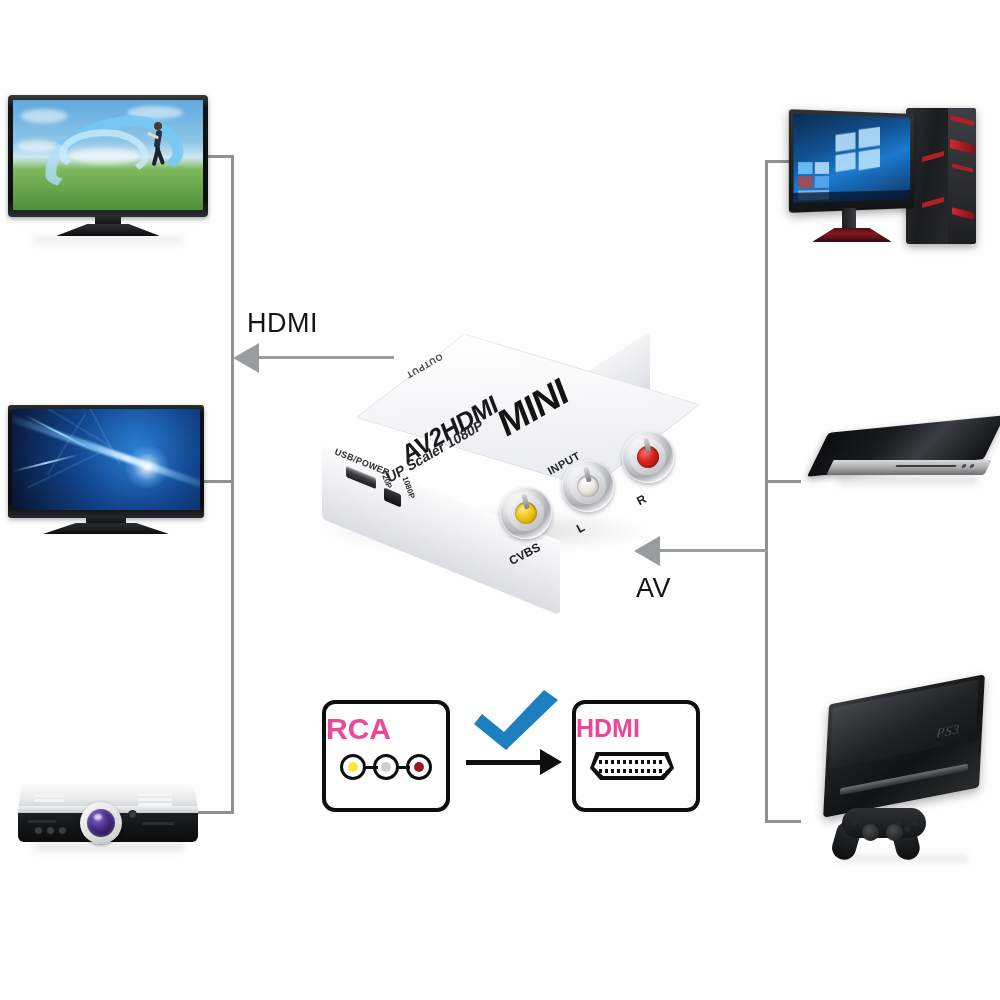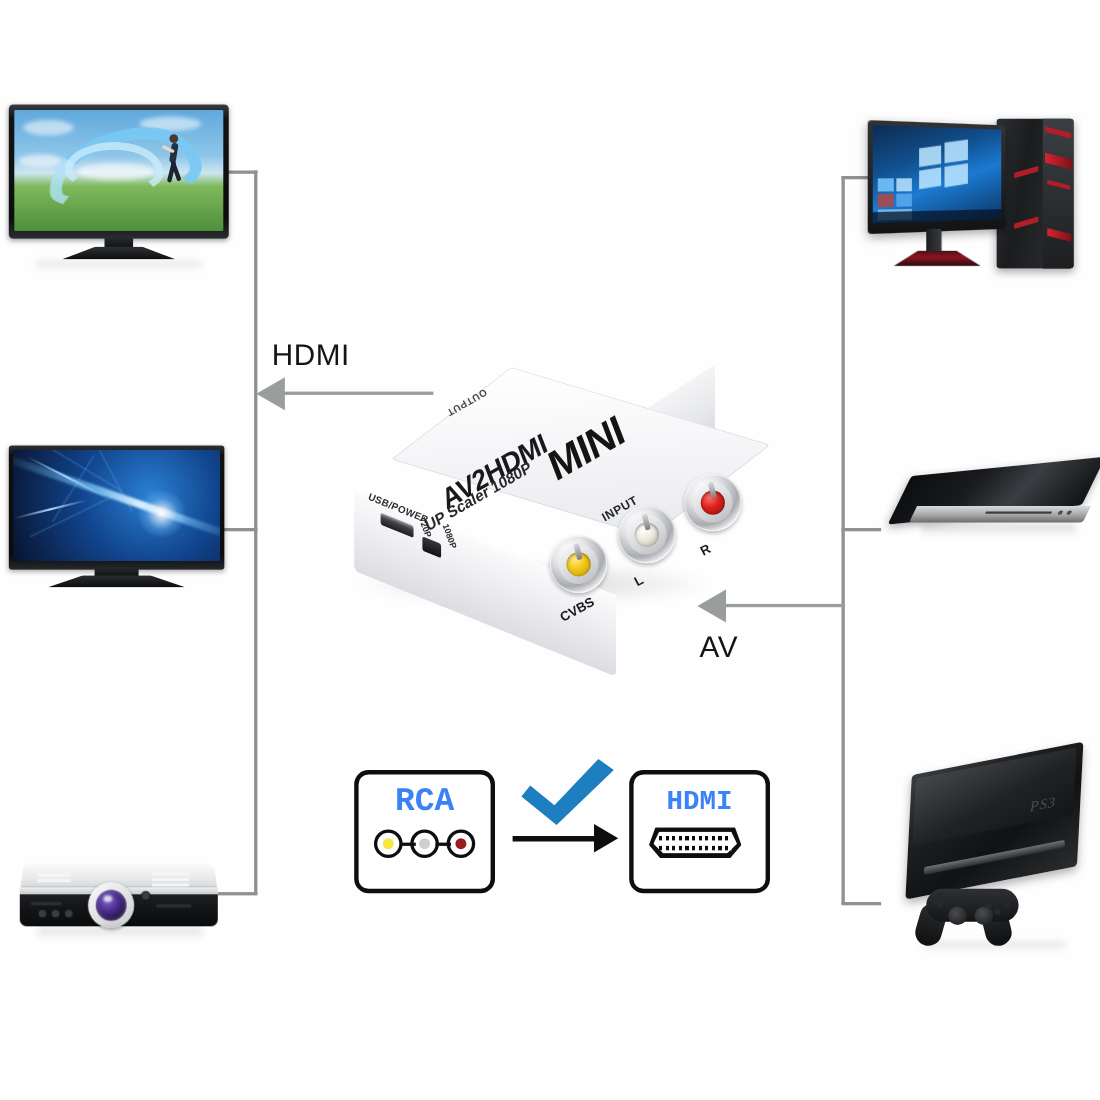--- a/index.html
+++ b/index.html
@@ -339,22 +339,22 @@
     position:absolute;font-size:12px;font-weight:bold;color:#1a1b1d;
     transform:rotate(-28deg);
   }
 
   
   .legend{position:absolute;}
   .lbox{
     position:absolute;border:4px solid #0d0e0f;border-radius:13px;background:#fff;
   }
   .lbox .title{
-    position:absolute;left:0;right:0;text-align:center;font-weight:bold;color:#3b82f6;
-    font-family:Liberation Mono, monospace;
+    position:absolute;left:0;right:0;text-align:left;font-weight:bold;color:#ec4899;
+    font-family:Liberation Sans, sans-serif;
   }
   .rca-jacks{position:absolute;left:14px;top:50px;width:92px;height:26px;}
   .rca-jacks .link{position:absolute;top:12px;height:3px;background:#0d0e0f;}
   .rca-jacks .rj{
     position:absolute;width:26px;height:26px;border-radius:50%;
     border:3px solid #0d0e0f;box-sizing:border-box;
   }
   .rca-jacks .rj i{
     position:absolute;left:5px;top:5px;right:5px;bottom:5px;border-radius:50%;display:block;
   }

